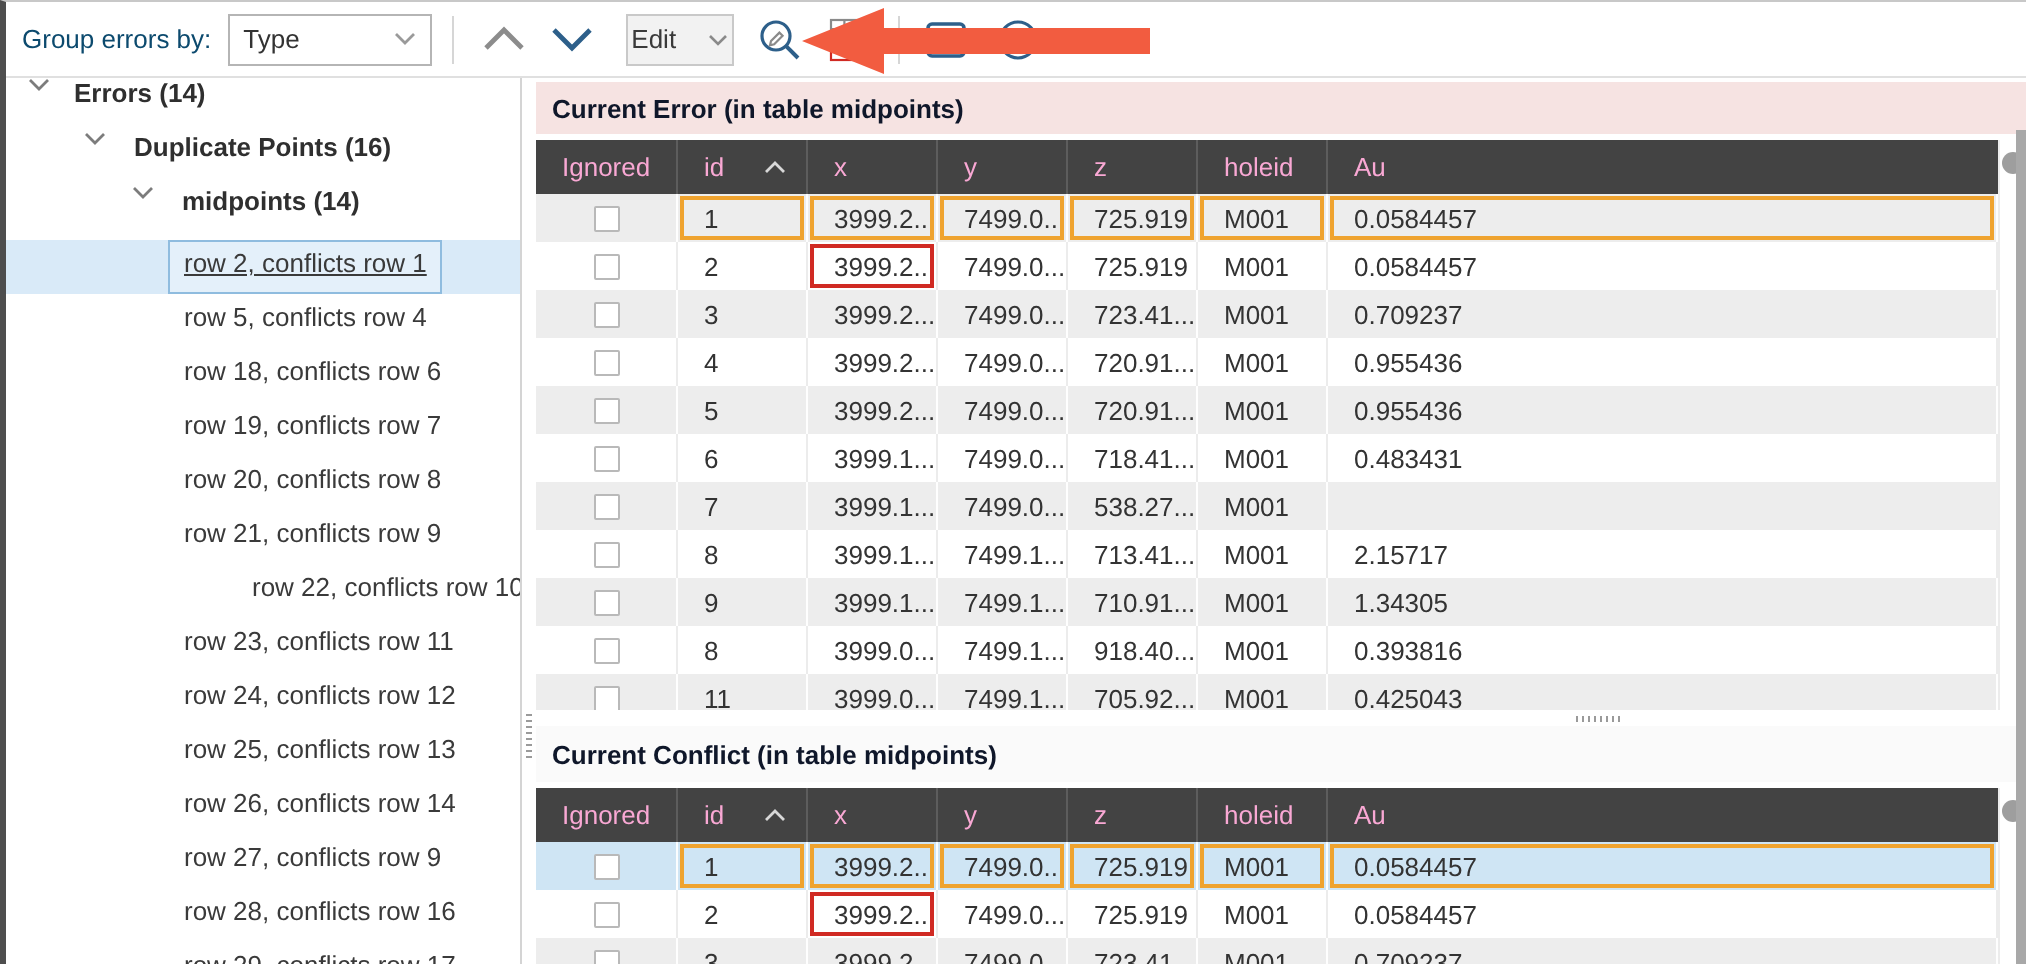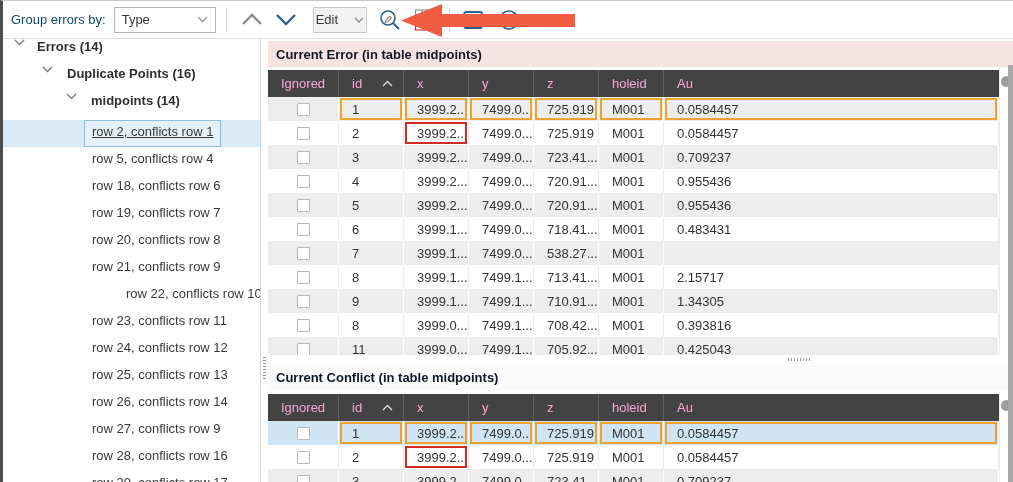--- a/index.html
+++ b/index.html
@@ -350,21 +350,21 @@
               <div class="td">M001</div>
               <div class="td">1.34305</div>
             </div>
             <div class="trow">
               <div class="td c-ign">
                 <span class="cb"></span>
               </div>
               <div class="td">8</div>
               <div class="td">3999.0...</div>
               <div class="td">7499.1...</div>
-              <div class="td">708.42...</div>
+              <div class="td">918.40...</div>
               <div class="td">M001</div>
               <div class="td">0.393816</div>
             </div>
             <div class="trow alt">
               <div class="td c-ign">
                 <span class="cb"></span>
               </div>
               <div class="td">11</div>
               <div class="td">3999.0...</div>
               <div class="td">7499.1...</div>

